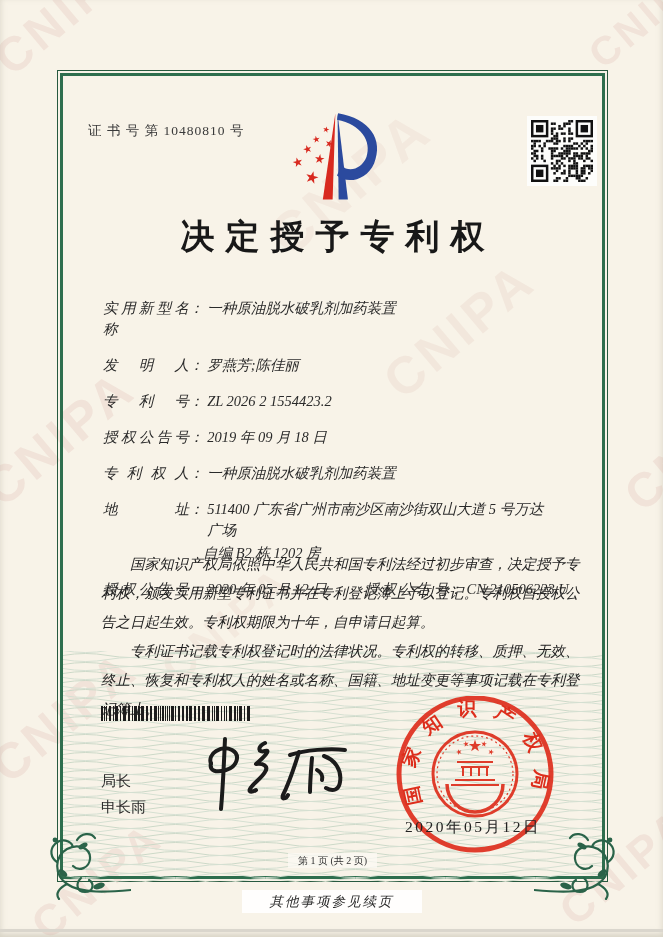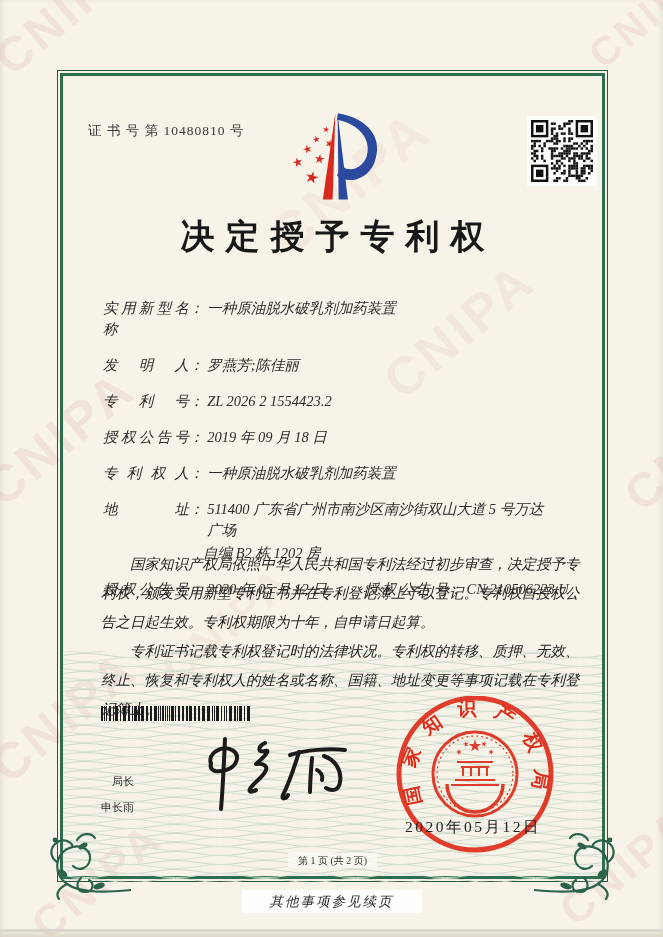--- a/index.html
+++ b/index.html
@@ -38,21 +38,21 @@
   .legal{position:absolute;left:38px;right:12px;top:474px;font-size:14.5px;line-height:29px;
          color:#222;font-style:italic;}
   .legal p{margin:0;text-indent:2em;}
 
   .guilloche{position:absolute;left:0;top:575px;width:100%;height:231px;overflow:hidden;}
 
   .barcode{position:absolute;left:38px;top:630px;height:15px;display:flex;align-items:stretch;}
   .barcode span{display:block;background:#1c1c1c;}
 
   .official{position:absolute;left:38px;top:692px;font-family:"Liberation Sans","DejaVu Sans",sans-serif;
-            font-size:11px;color:#2b2b2b;line-height:26px;text-align:right;}
+            font-size:15px;color:#2b2b2b;line-height:26px;}
   .signature{position:absolute;left:132px;top:655px;}
   .seal{position:absolute;left:326px;top:620px;}
 
   .page-info{position:absolute;left:0;right:0;top:778px;text-align:center;font-size:10px;color:#333;}
   .page-info span{background:rgba(252,250,244,.75);padding:2px 10px;}
 
   .corner{position:absolute;}
   .corner.bl{left:-16px;top:752px;}
   .corner.br{right:-16px;top:752px;transform:scaleX(-1);}
 

